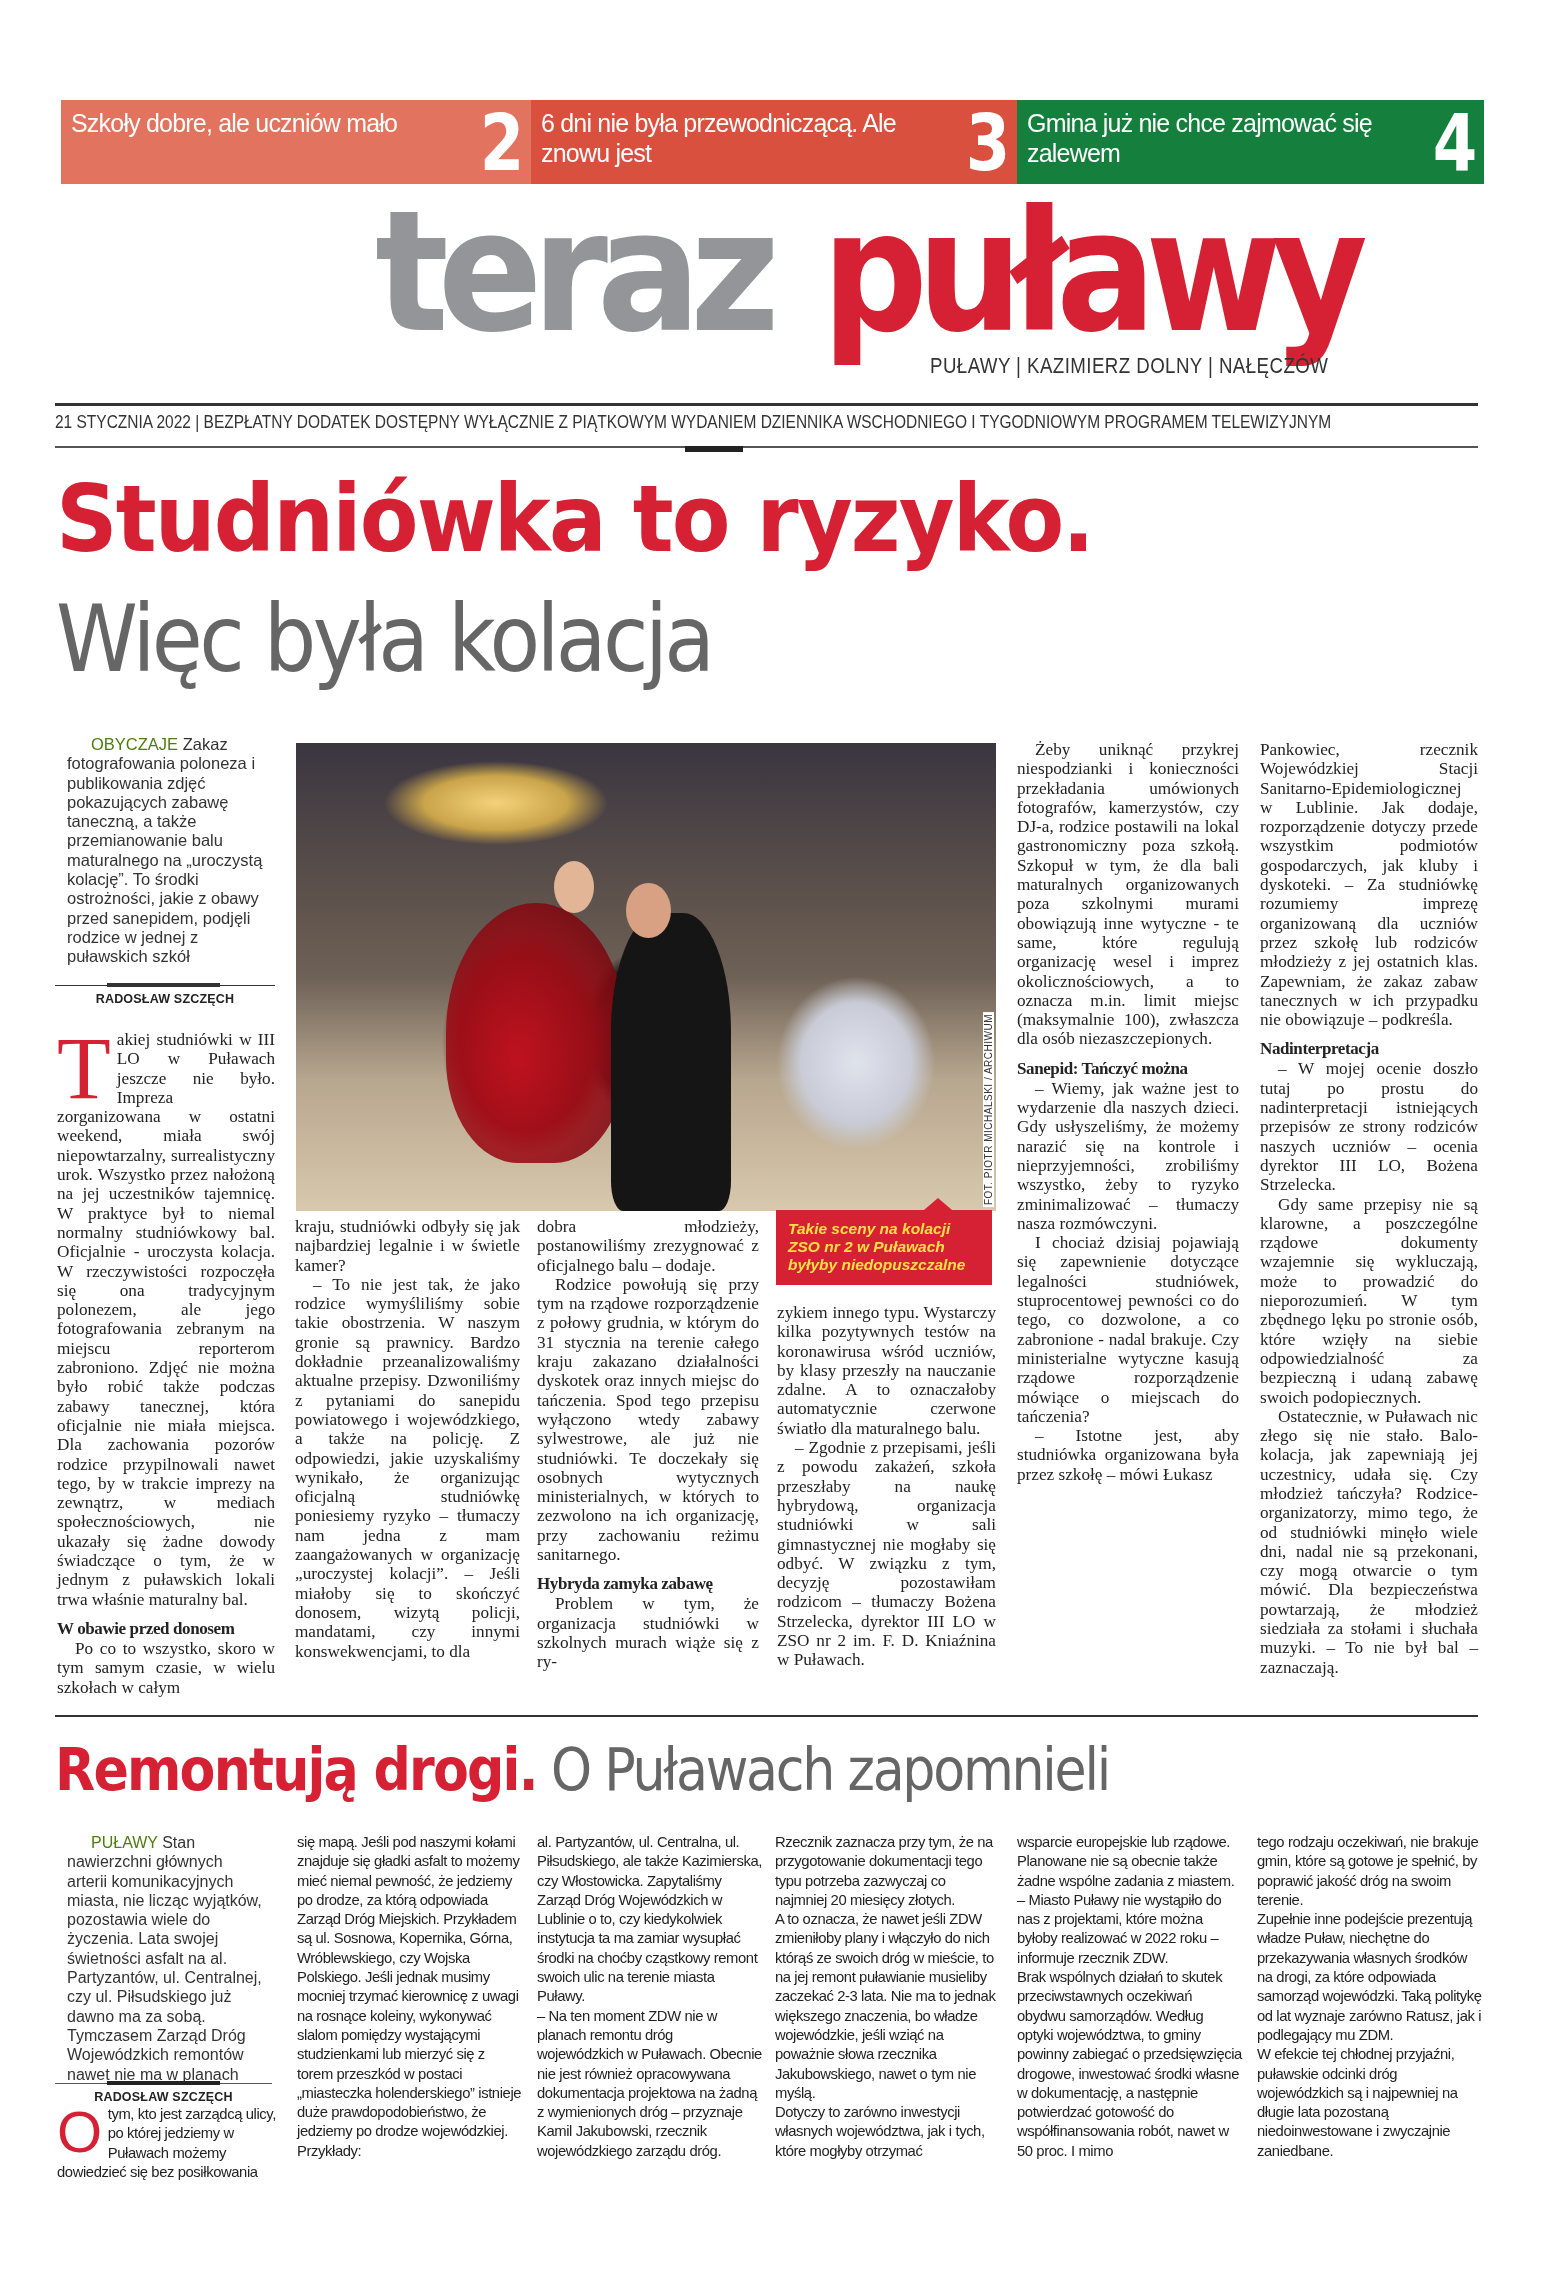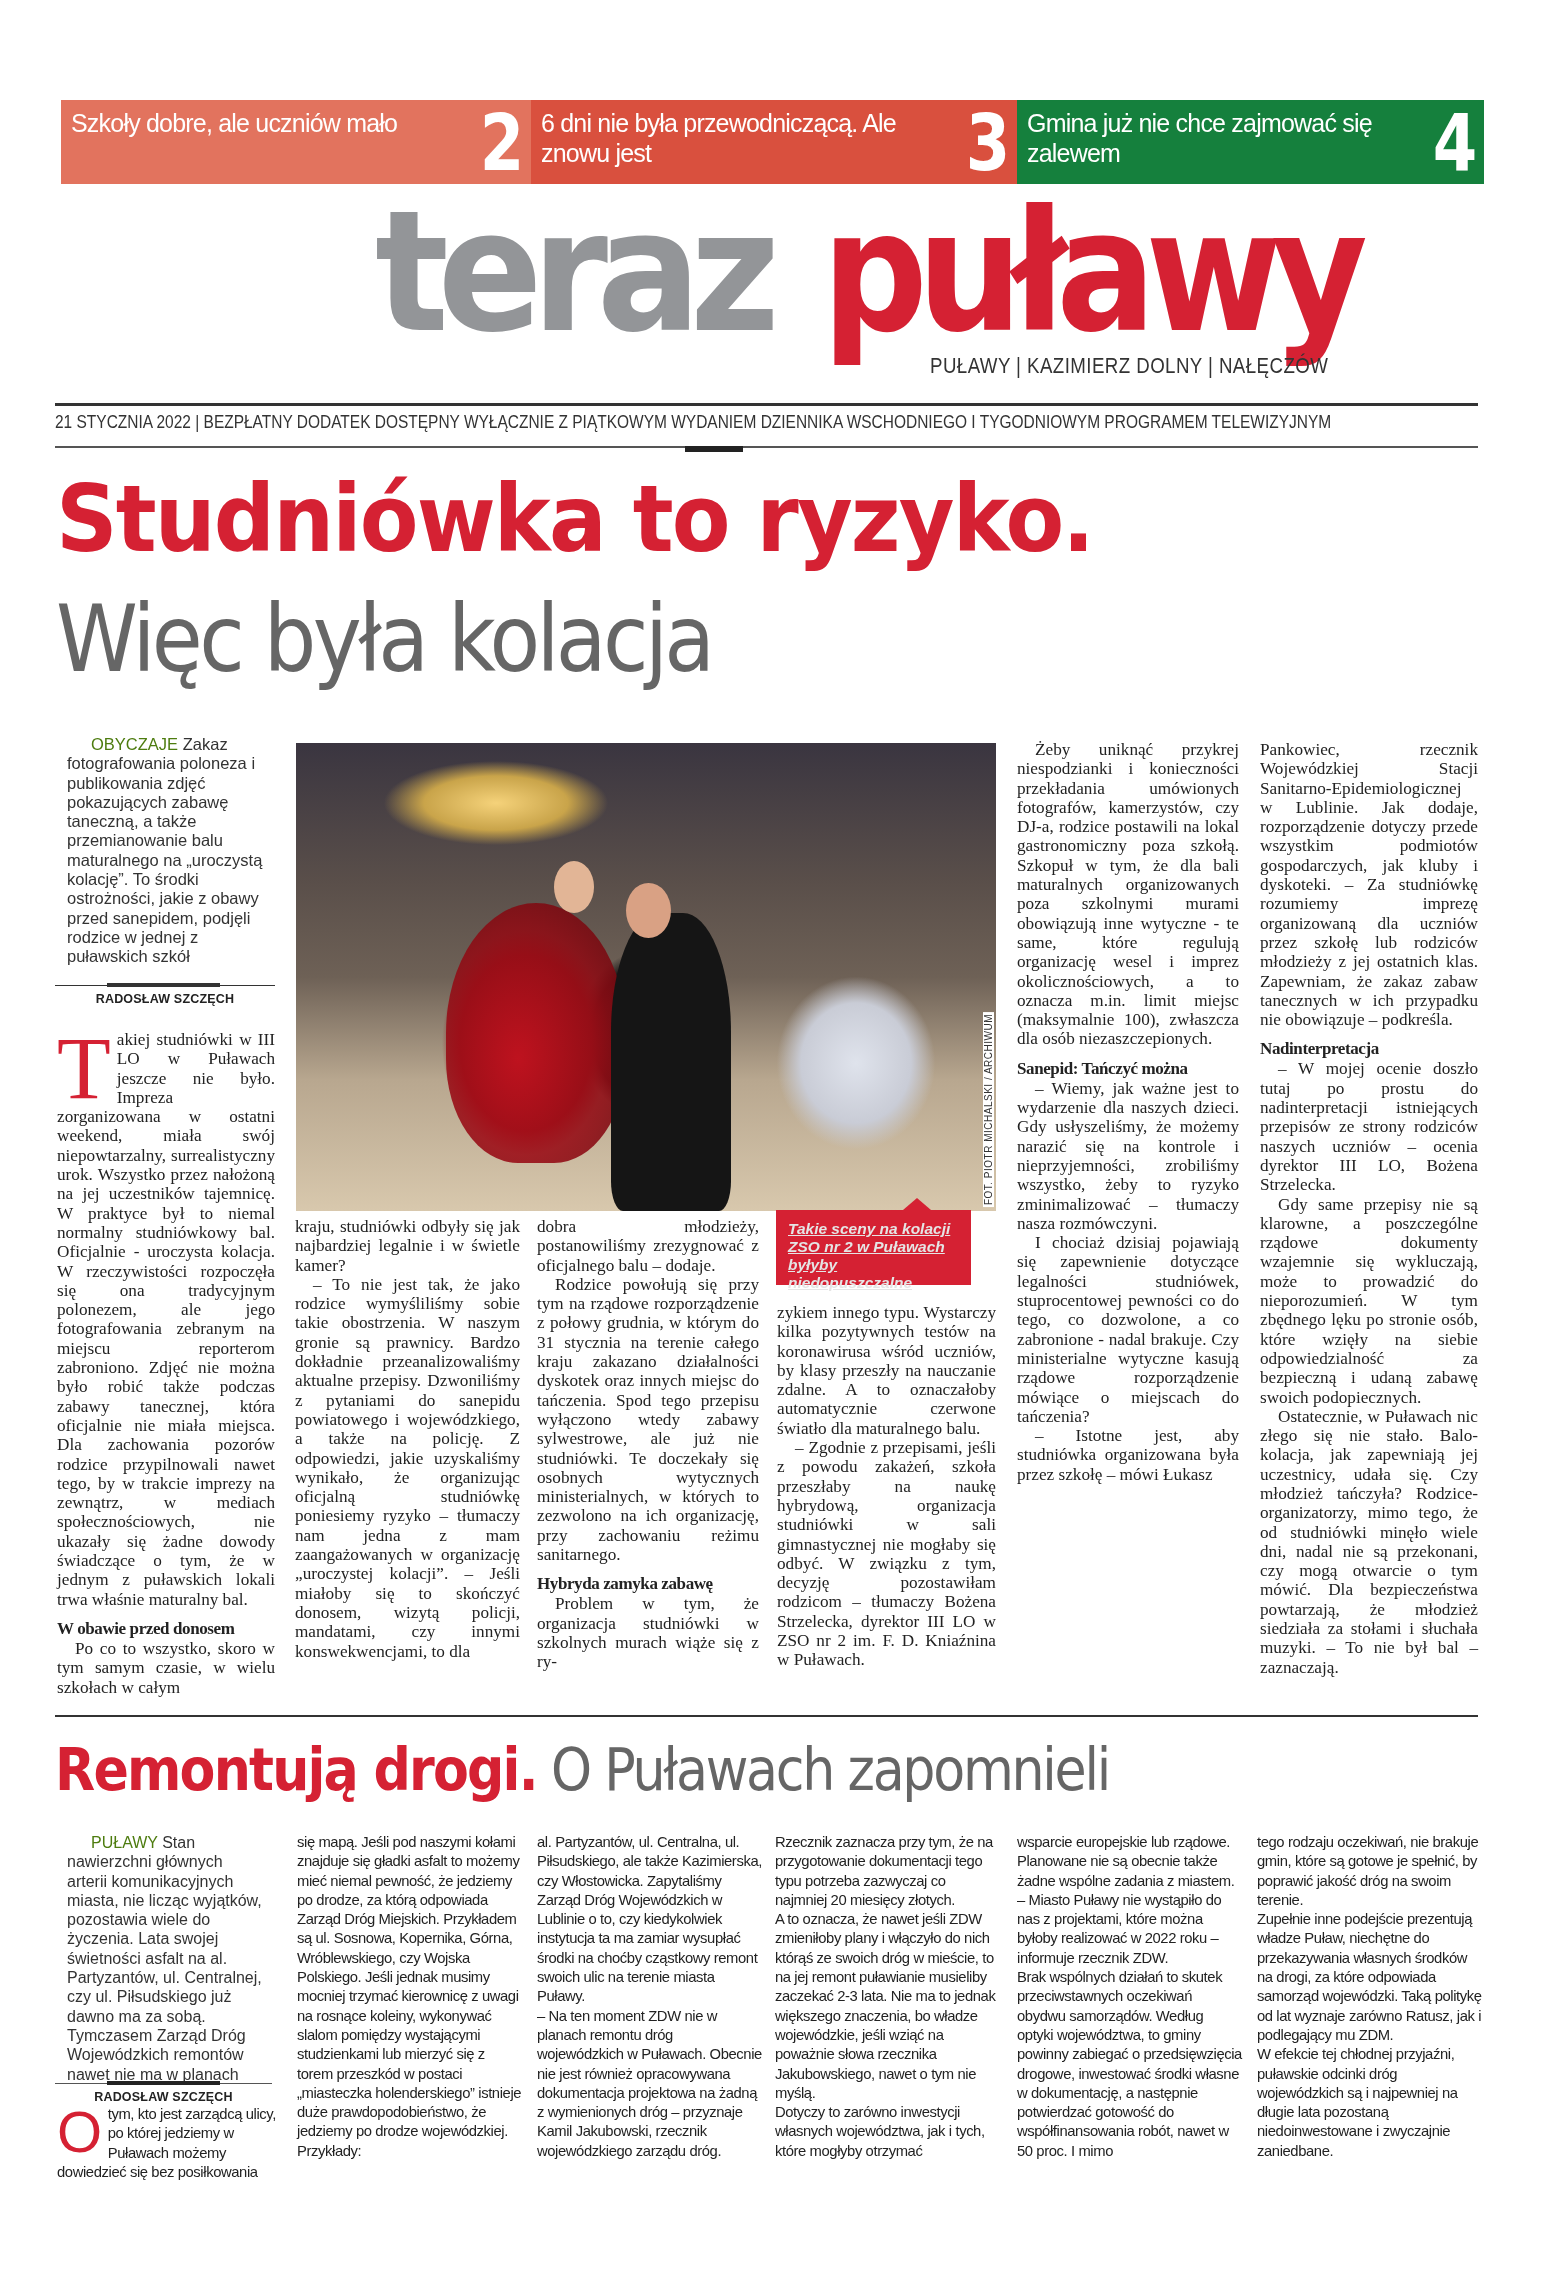--- a/index.html
+++ b/index.html
@@ -58,21 +58,21 @@
       radial-gradient(ellipse 120px 160px at 230px 300px, #a8161b 0%, #8a1016 55%, transparent 70%),
       radial-gradient(ellipse 90px 110px at 350px 290px, #1a1a1a 0%, #111 60%, transparent 75%),
       radial-gradient(ellipse 110px 120px at 560px 320px, #dfe3ec 0%, #c9ccd6 50%, transparent 72%),
       radial-gradient(ellipse 160px 60px at 200px 60px, #f5d27a 0%, #c9a44a 45%, transparent 70%),
       linear-gradient(180deg, #3a3540 0%, #5a4f4a 30%, #6e6156 50%, #b8a78f 72%, #d8c8ad 100%); }
   .photo .figure1 { position: absolute; left: 150px; top: 160px; width: 180px; height: 260px; border-radius: 50% 50% 40% 40%; background: radial-gradient(ellipse at 40% 60%, #c1121f 0%, #8d0d15 60%, #5c070c 100%); opacity: 0.9; }
   .photo .head1 { position: absolute; left: 258px; top: 118px; width: 40px; height: 52px; border-radius: 50%; background: #e2b596; }
   .photo .figure2 { position: absolute; left: 315px; top: 170px; width: 120px; height: 298px; border-radius: 40% 40% 10% 10%; background: #151515; }
   .photo .head2 { position: absolute; left: 330px; top: 140px; width: 45px; height: 55px; border-radius: 50%; background: #d9a184; }
   .photo .credit { position: absolute; right: 2px; bottom: 4px; writing-mode: vertical-rl; transform: rotate(180deg); font-family: "Liberation Sans", sans-serif; font-size: 10px; color: #333; background: #fff; padding: 2px 0; letter-spacing: 0.5px; }
-  .caption { position: absolute; left: 776px; top: 1210px; width: 195px; height: 75px; background: #d52133; color: #e5e5e5; font-family: "Liberation Sans", sans-serif; font-weight: bold; font-style: italic; font-size: 15.5px; line-height: 18px; padding: 10px 12px; text-decoration: underline; }
+  .caption { position: absolute; left: 776px; top: 1210px; width: 216px; height: 75px; background: #d52133; color: #fde047; font-family: "Liberation Sans", sans-serif; font-weight: bold; font-style: italic; font-size: 15.5px; line-height: 18px; padding: 10px 12px; }
   .caption::before { content: ""; position: absolute; right: 40px; top: -12px; border-left: 14px solid transparent; border-right: 14px solid transparent; border-bottom: 12px solid #d52133; }
 
   .rule-article { position: absolute; left: 55px; top: 1715px; width: 1423px; height: 2px; background: #333; }
 
   
   .h2-main { position: absolute; left: 55px; top: 1735px; font-family: "DejaVu Sans", sans-serif; font-weight: bold; font-size: 58px; color: #d52133; letter-spacing: -2px; line-height: 70px; transform: scaleX(0.9); transform-origin: left; white-space: nowrap; }
   .h2-main .sub { color: #666; font-weight: normal; letter-spacing: -2.5px; }
   .lead2 { position: absolute; left: 67px; top: 1833px; width: 200px; font-family: "Liberation Sans", sans-serif; font-size: 16px; line-height: 19.3px; color: #333; }
   .byline2-wrap { position: absolute; left: 55px; top: 2083px; width: 217px; }
   .byline2-rule { height: 1px; background: #555; position: relative; }

